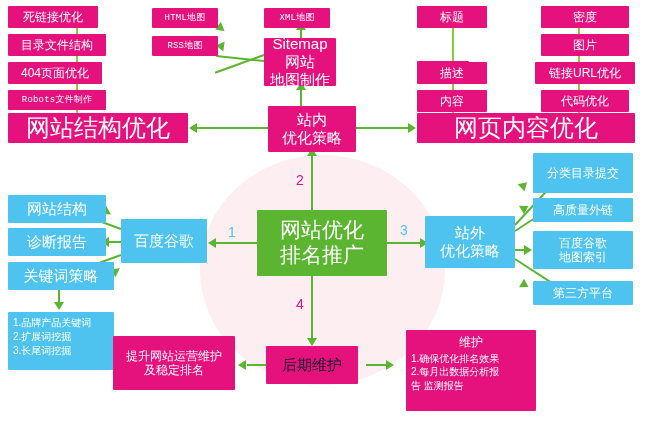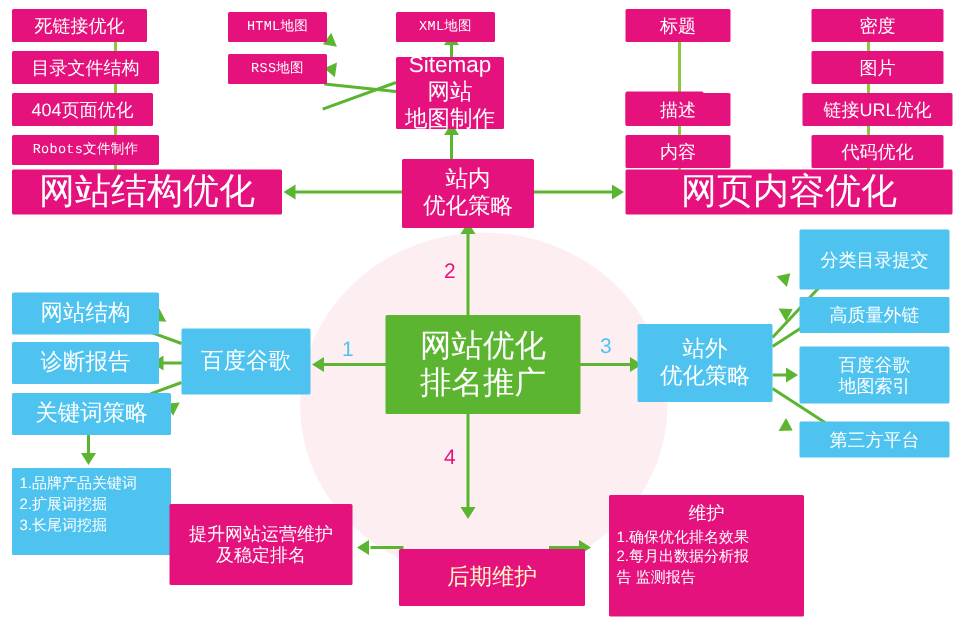--- a/index.html
+++ b/index.html
@@ -187,21 +187,21 @@
 
   <div class="diag" style="left:515px;top:230px;width:34px;transform:rotate(-33deg);"></div>
   <div class="arrow ar-r" style="left:521px;top:203px;transform:rotate(-30deg);"></div>
 
   <div class="ln h" style="left:515px;top:249px;width:14px;"></div>
   <div class="arrow ar-r" style="left:524px;top:245px;"></div>
 
   <div class="diag" style="left:515px;top:258px;width:42px;transform:rotate(33deg);"></div>
   <div class="arrow ar-r" style="left:521px;top:280px;transform:rotate(30deg);"></div>
 
-  <div class="node pink lg t-green" style="left:266px;top:366px;width:124px;height:38px;color:#fef9c3;">后期维护</div>
+  <div class="node pink lg t-green" style="left:266px;top:346px;width:92px;height:38px;color:#0f172a;">后期维护</div>
 
   <div class="node pink md" style="left:113px;top:336px;width:122px;height:54px;">提升网站运营维护
 及稳定排名</div>
 
   <div class="ln h" style="left:247px;top:364px;width:22px;"></div>
   <div class="arrow ar-l" style="left:238px;top:360px;"></div>
 
   <div class="ln h" style="left:366px;top:364px;width:22px;"></div>
   <div class="arrow ar-r" style="left:386px;top:360px;"></div>
 

